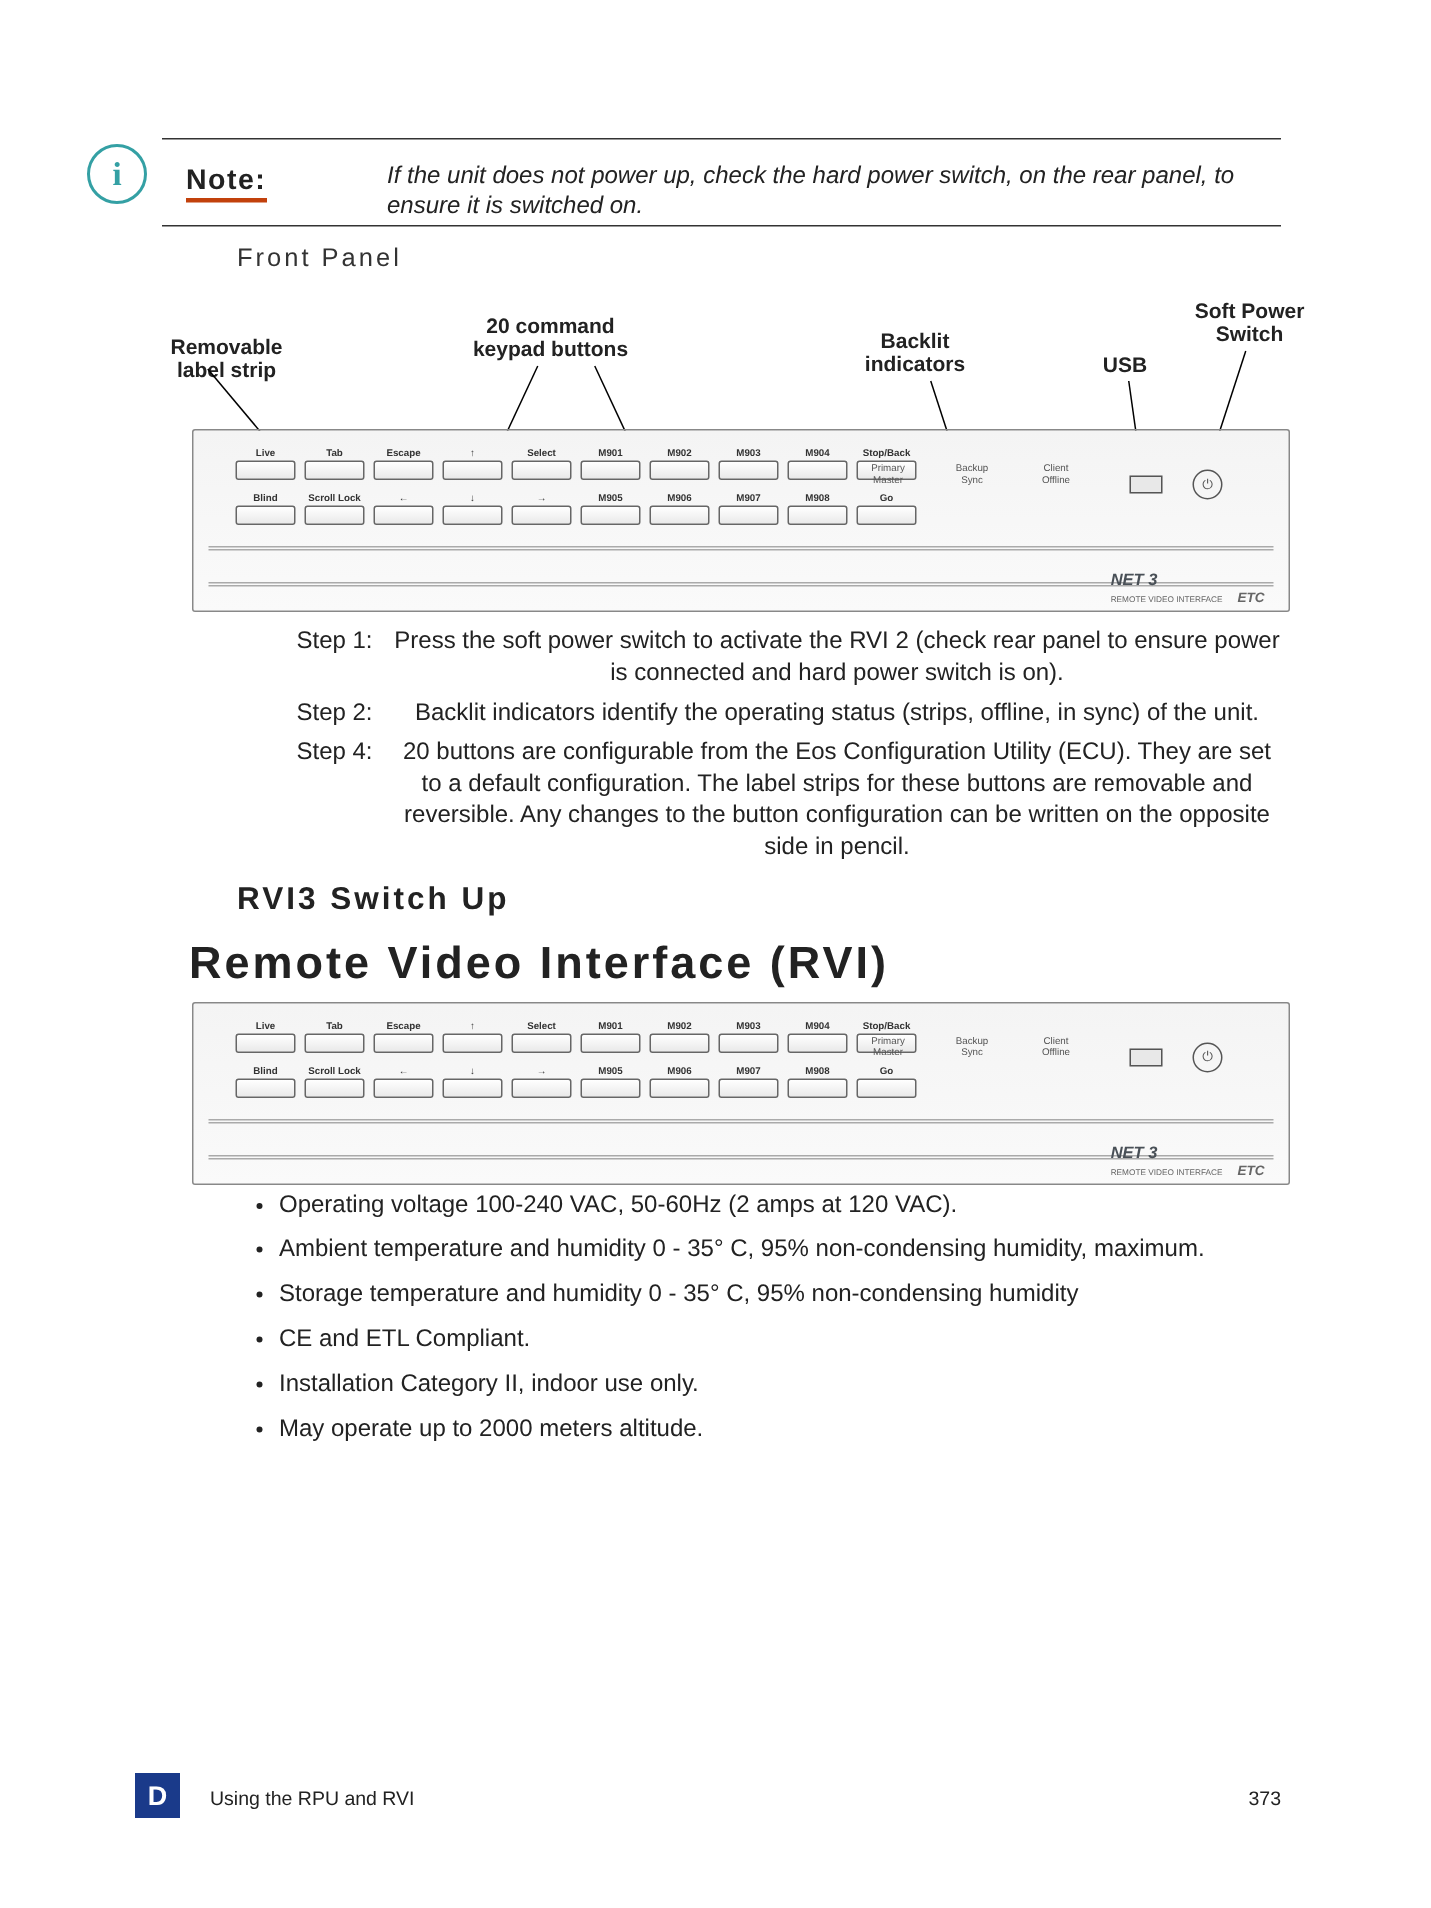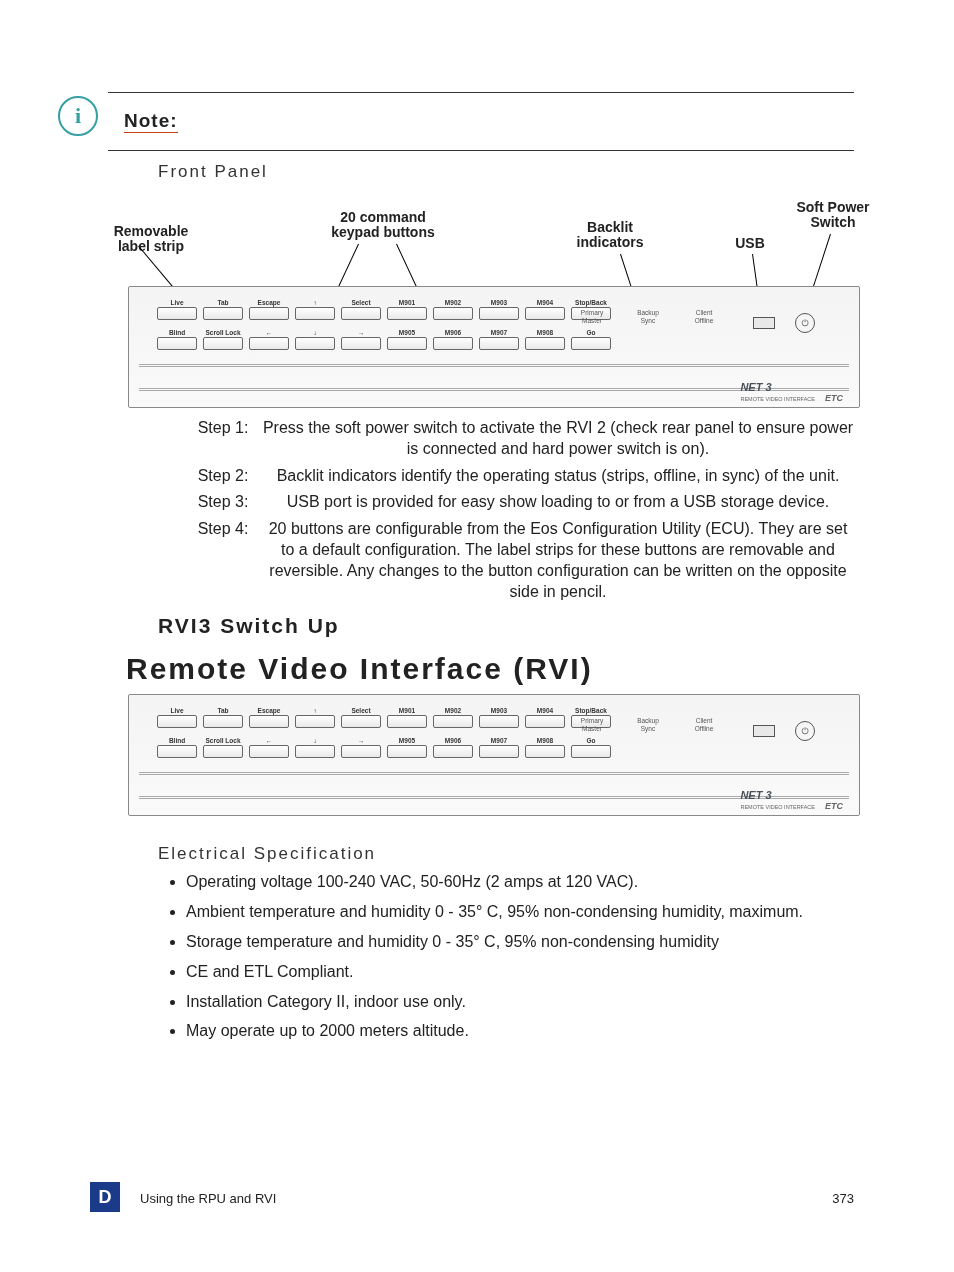--- a/index.html
+++ b/index.html
@@ -31,21 +31,21 @@
     width: 36px; height: 36px;
     border: 2px solid #34a0a4;
     border-radius: 50%;
     display:flex;align-items:center;justify-content:center;
     color:#34a0a4;font-weight:bold;font-size:22px;
     font-family: 'Times New Roman', serif;
   }
   .note-label {
     position:absolute; top:110px; left:124px;
     font-weight:bold; font-size:19px; letter-spacing:1px;
-    border-bottom:1px solid #c2410c;
+    border-bottom:3px solid #c2410c;
   }
   .note-text {
     position:absolute; top:108px; left:258px; right:100px;
     font-style:italic; font-size:16px; line-height:1.25;
   }
   
   .h3 {
     font-size:17px; letter-spacing:2px; color:#333;
     margin: 0 0 8px 0;
   }
@@ -158,32 +158,33 @@
   }
 </style>
 </head>
 <body>
 
 <div class="page">
 
   <div class="note-line"></div>
   <div class="note-icon">i</div>
   <div class="note-label">Note:</div>
+  <div class="note-text">If the unit does not power up, check the hard power switch, on the rear panel, to ensure it is switched on.</div>
   <div class="note-line bottom"></div>
 
   <div class="content">
     <div class="content-inner">
       <div class="h3">Front Panel</div>
 
       <div class="callouts">
         <div class="callout" style="left:-52px;top:24px;width:90px"><span style="white-space:pre-line">Removable
 label strip</span></div>
         <div class="leader" style="left:-20px;top:46px;height:58px;transform:rotate(-40deg);transform-origin:top"></div>
 
-        <div class="callout" style="left:160px;top:10px;width:130px"><span style="white-space:pre-line">20 command
+        <div class="callout" style="left:144px;top:10px;width:130px"><span style="white-space:pre-line">20 command
 keypad buttons</span></div>
         <div class="leader" style="left:200px;top:44px;height:56px;transform:rotate(25deg);transform-origin:top"></div>
         <div class="leader" style="left:238px;top:44px;height:56px;transform:rotate(-25deg);transform-origin:top"></div>
 
         <div class="callout" style="left:402px;top:20px;width:100px"><span style="white-space:pre-line">Backlit
 indicators</span></div>
         <div class="leader" style="left:462px;top:54px;height:44px;transform:rotate(-18deg);transform-origin:top"></div>
 
         <div class="callout" style="left:562px;top:36px;width:60px"><span>USB</span></div>
         <div class="leader" style="left:594px;top:54px;height:44px;transform:rotate(-8deg);transform-origin:top"></div>
@@ -238,24 +239,20 @@
       <ol class="steps" id="steps-list">
           <li>
             <span class="lbl">Step 1:</span>
             <span class="txt">Press the soft power switch to activate the RVI 2 (check rear panel to ensure power is connected and hard power switch is on).</span>
           </li>
           <li>
             <span class="lbl">Step 2:</span>
             <span class="txt">Backlit indicators identify the operating status (strips, offline, in sync) of the unit.</span>
           </li>
           <li>
-            <span class="lbl">Step 3:</span>
-            <span class="txt">USB port is provided for easy show loading to or from a USB storage device.</span>
-          </li>
-          <li>
             <span class="lbl">Step 4:</span>
             <span class="txt">20 buttons are configurable from the Eos Configuration Utility (ECU). They are set to a default configuration. The label strips for these buttons are removable and reversible. Any changes to the button configuration can be written on the opposite side in pencil.</span>
           </li>
         </ol>
 
       <h2 class="h2">RVI3 Switch Up</h2>
 
       <h1 class="h1" style="margin-left:-32px">Remote Video Interface (RVI)</h1>
 
       <div class="diagram" style="margin-left:-30px;width:730px;margin-top:2px">
@@ -293,21 +290,20 @@
         <div class="strip" style="bottom:42px"></div>
         <div class="strip" style="bottom:40px"></div>
         <div class="strip" style="bottom:18px"></div>
         <div class="strip" style="bottom:16px"></div>
         <div class="brand">
           <span><span class="logo">NET 3</span><br><span class="sub">REMOTE VIDEO INTERFACE</span></span>
           <span class="etc">ETC</span>
         </div>
       </div>
 
-      <div class="h3" style="margin-top:28px">Electrical Specification</div>
       <ul class="bullets" id="elec-list">
           <li>Operating voltage 100-240 VAC, 50-60Hz (2 amps at 120 VAC).</li>
           <li>Ambient temperature and humidity 0 - 35° C, 95% non-condensing humidity, maximum.</li>
           <li>Storage temperature and humidity 0 - 35° C, 95% non-condensing humidity</li>
           <li>CE and ETL Compliant.</li>
           <li>Installation Category II, indoor use only.</li>
           <li>May operate up to 2000 meters altitude.</li>
         </ul>
     </div>
   </div>

